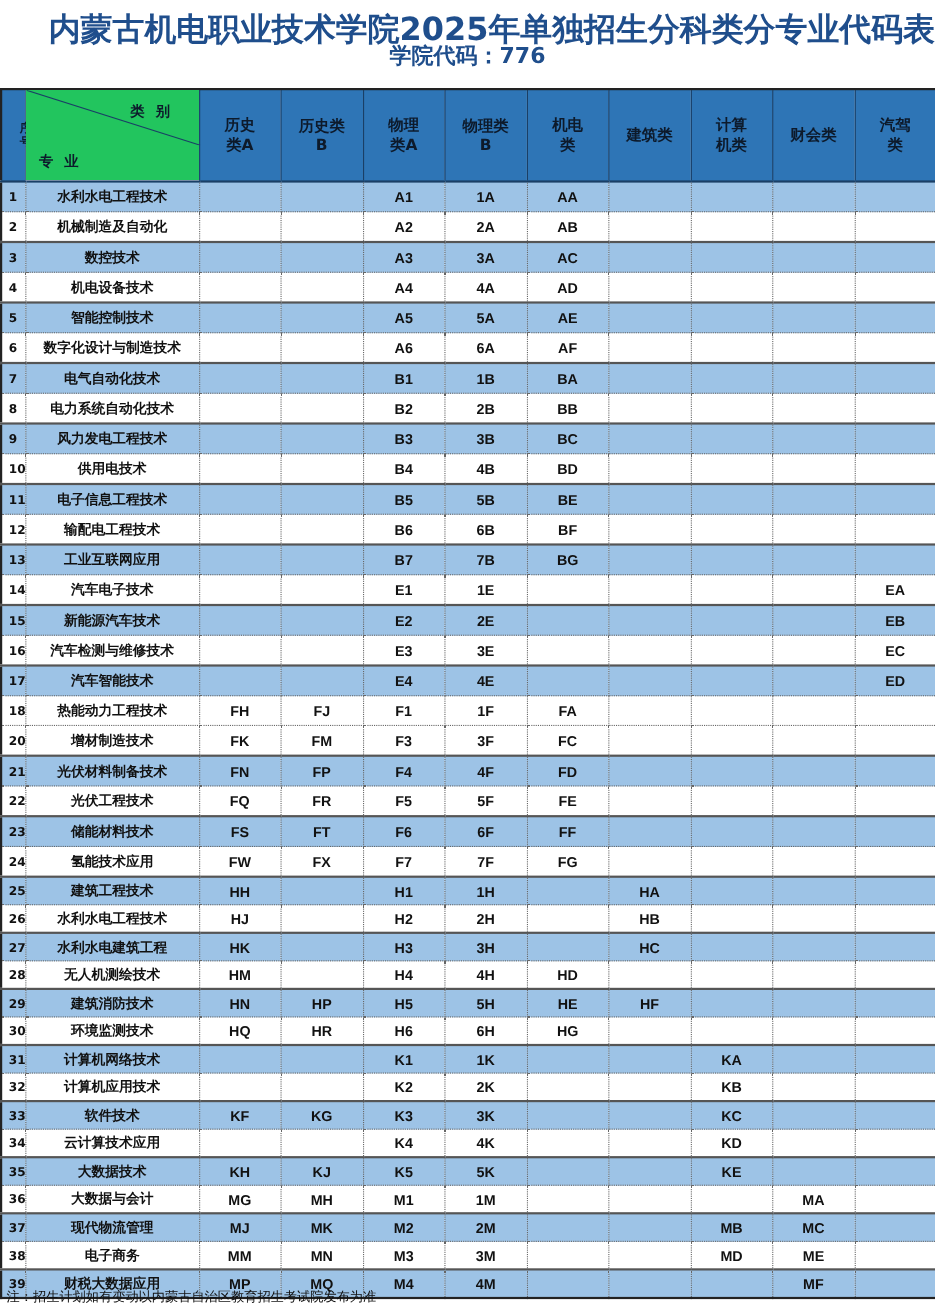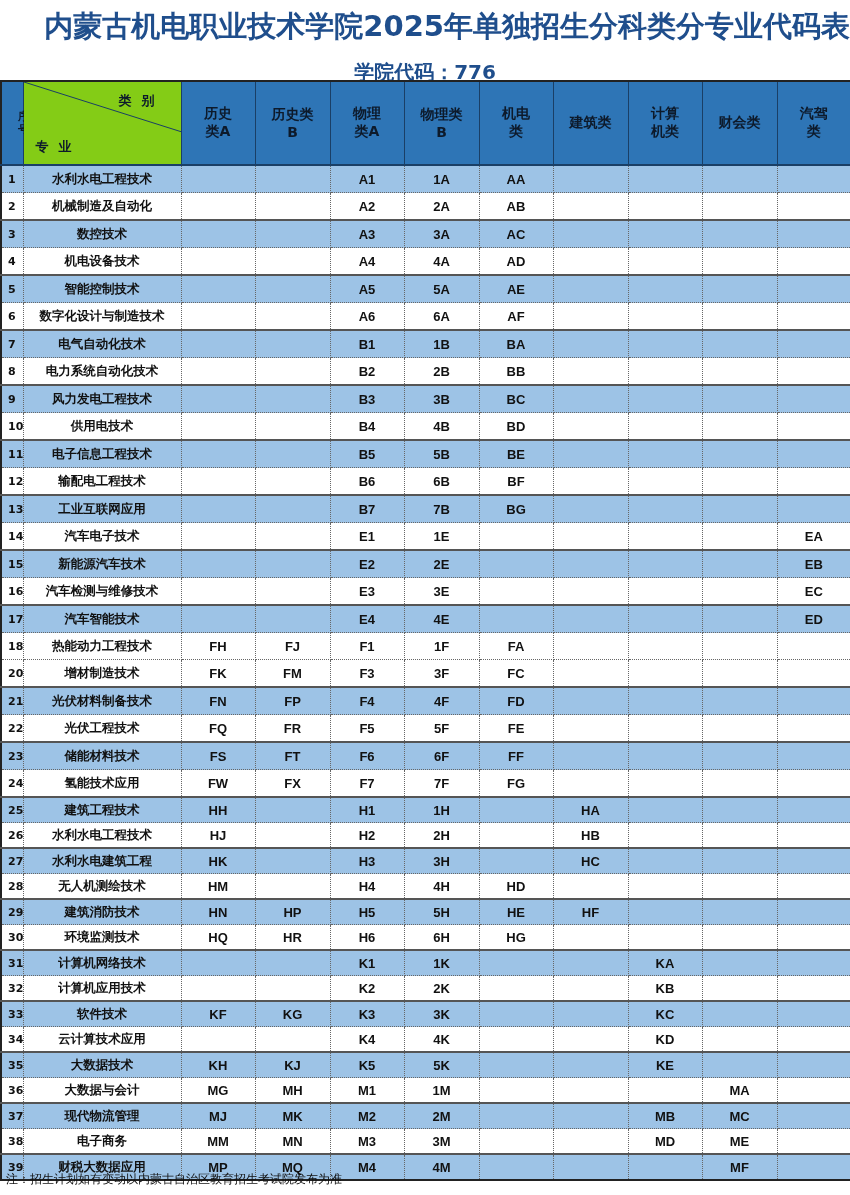--- a/index.html
+++ b/index.html
@@ -1,30 +1,30 @@
 <!DOCTYPE html>
 <html><head>
 <meta charset="utf-8">
 <style>
   html, body { margin:0; padding:0; background:#ffffff; }
   body { width:850px; height:1195px; position:relative; overflow:hidden; font-family:"DejaVu Sans", sans-serif; }
   .title { position:absolute; left:0; top:6px; width:850px; text-align:right; font-size:29px; font-weight:bold; color:#1f4e8c; letter-spacing:0px; line-height:40px; }
-  .subtitle { position:absolute; left:0; top:58px; width:850px; text-align:center; font-size:20px; font-weight:bold; color:#1f4e8c; line-height:28px; }
+  .subtitle { position:absolute; left:0; top:36px; width:850px; text-align:center; font-size:20px; font-weight:bold; color:#1f4e8c; line-height:28px; }
   table { position:absolute; left:0; top:80px; width:850px; border-collapse:collapse; table-layout:fixed; border:2px solid #222; }
   th { background:#2e75b6; color:#0d1a2b; font-size:14px; font-weight:bold; height:50px; border-left:1px solid #1a3f66; border-right:1px solid #1a3f66; border-bottom:2px solid #1a3f66; padding:16px; text-align:center; }
   td { font-size:12.5px; font-weight:bold; color:#111; text-align:center; padding:0; border-left:1px dotted #666; border-right:1px dotted #666; border-bottom:1px dotted #666; white-space:nowrap; }
   tr.light td { background:#9dc3e6; }
   tr.row td { background:#ffffff; }
   tr.r1 td { height:26px; }
   tr.r2 td { height:24px; }
   tr.light td { border-top:2px solid #555; }
   td.seq { font-size:11px; text-align:left; padding-left:6px; }
   td.code { font-family:"Liberation Sans", sans-serif; font-weight:bold; font-size:13px; }
   th.seq-h { font-size:11px; line-height:13px; }
-  th.diag { position:relative; background:#84cc16; }
+  th.diag { position:relative; background:#22c55e; }
   th.diag svg { position:absolute; left:0; top:0; }
   .diag-top { position:absolute; right:16px; top:10px; font-size:13px; letter-spacing:10px; }
   .diag-bot { position:absolute; left:12px; bottom:8px; font-size:13px; letter-spacing:10px; }
   .footnote { position:absolute; left:6px; top:1171px; font-family:"DejaVu Serif", serif; font-size:12px; color:#111; }
 </style>
 </head>
 <body>
 
 <div class="title">内蒙古机电职业技术学院2025年单独招生分科类分专业代码表</div>
 <div class="subtitle">学院代码：776</div>

